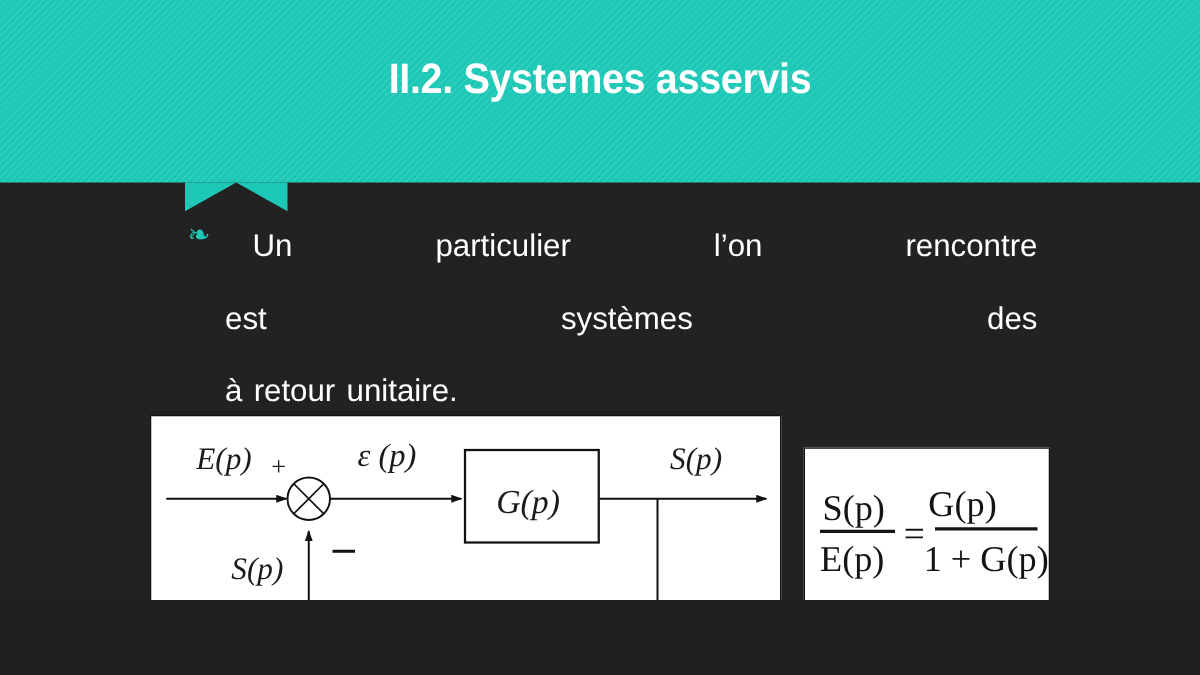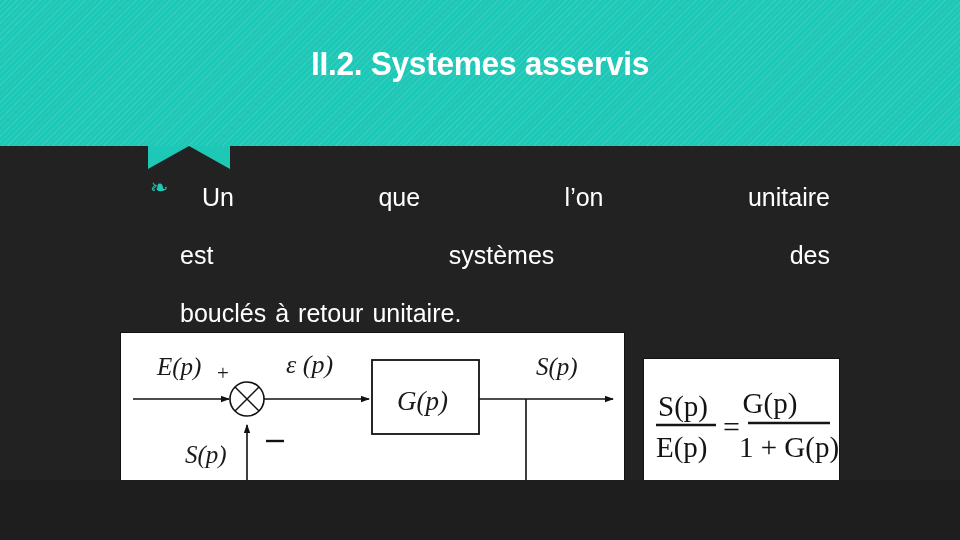--- a/index.html
+++ b/index.html
@@ -134,33 +134,32 @@
 
   <div id="header-band"></div>
   <div id="header-notch"></div>
   <div id="slide-title">II.2. Systemes asservis</div>
 
   <div id="body-text">
 
     <div class="para-line justified" id="line-1">
       <span id="bullet-glyph">❧</span>
       <span class="word">Un</span>
-      <span class="word">que</span>
+      <span class="word">particulier</span>
       <span class="word">l’on</span>
-      <span class="word">unitaire</span>
+      <span class="word">rencontre</span>
     </div>
 
     <div class="para-line justified" id="line-2">
       <span class="word">est</span>
       <span class="word">systèmes</span>
       <span class="word">des</span>
     </div>
 
     <div class="para-line" id="line-3">
-      <span class="word">bouclés</span>
       <span class="word">à</span>
       <span class="word">retour</span>
       <span class="word">unitaire.</span>
     </div>
 
   </div>
 
   <div id="diagram-panel">
     <svg id="diagram-svg" width="503" height="182" viewBox="0 0 503 182">
       <defs>

